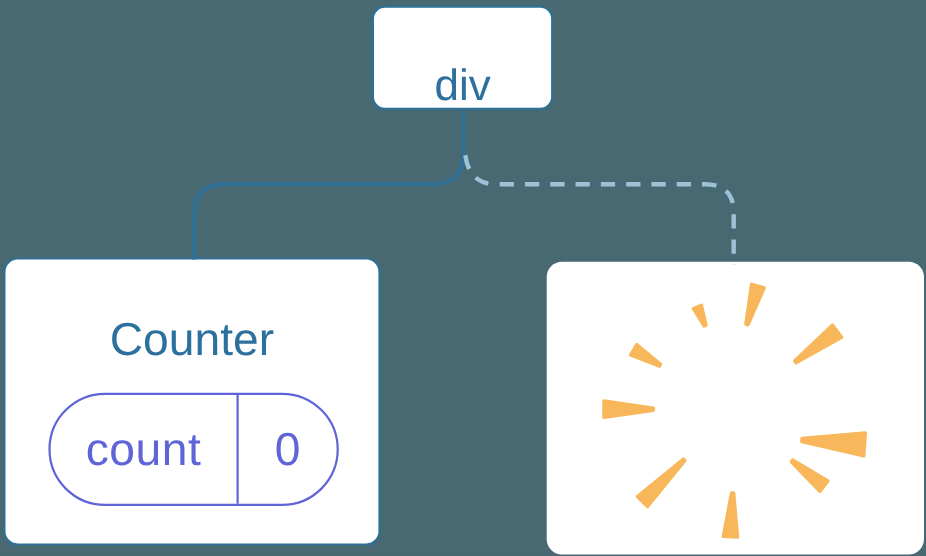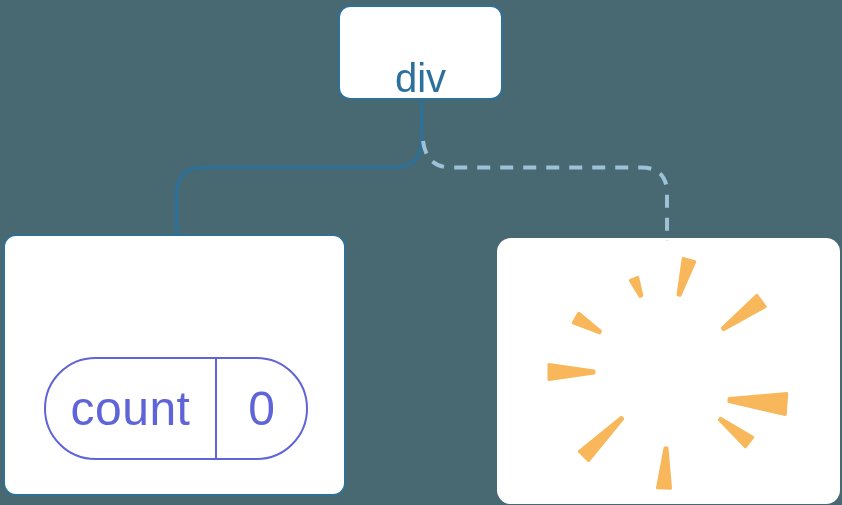--- a/index.html
+++ b/index.html
@@ -52,21 +52,21 @@
     font-size:42px;font-weight:500;line-height:1.1;
   }
   .state-pill{
     position:absolute;left:39px;top:121px;
     width:264px;height:103px;
     border:2.5px solid var(--state-accent);
     border-radius:52px;
     box-sizing:border-box;
     display:flex;align-items:stretch;
     color:var(--state-accent);
-    font-size:48px;font-weight:500;
+    font-size:42px;font-weight:500;
   }
   .state-key{
     width:169px;
     display:flex;align-items:center;justify-content:center;
     letter-spacing:0.5px;
   }
   .pill-divider{
     width:0;
     border-left:2.5px solid var(--state-accent);
   }
@@ -89,20 +89,21 @@
   <svg class="connectors" viewBox="0 0 842 505" fill="none">
     <path d="M421.5 99 L421.5 140 Q421.5 167.5 394 167.5 L204 167.5 Q176.5 167.5 176.5 195 L176.5 236" stroke="var(--node-border)" stroke-width="3.5"></path>
     <path d="M423 141 Q426.5 167.5 451 167.5 L641 167.5 Q667 167.5 667 193.5 L667 241" stroke="var(--dashed-line)" stroke-width="4" stroke-dasharray="13 10"></path>
   </svg>
 
   <div class="node root-node">
     <span class="root-label">div</span>
   </div>
 
   <div class="node counter-card">
+    <div class="counter-title">Counter</div>
     <div class="state-pill">
       <span class="state-key">count</span>
       <span class="pill-divider"></span>
       <span class="state-value">0</span>
     </div>
   </div>
 
   <div class="node removed-card">
     <svg class="poof-svg" width="343" height="266" viewBox="0 0 343 266">
         <polygon points="186.2,20.4 197.8,23.6 183.0,57.3 181.0,56.7" fill="var(--poof-orange)" stroke="var(--poof-orange)" stroke-width="3" stroke-linejoin="round"></polygon>

